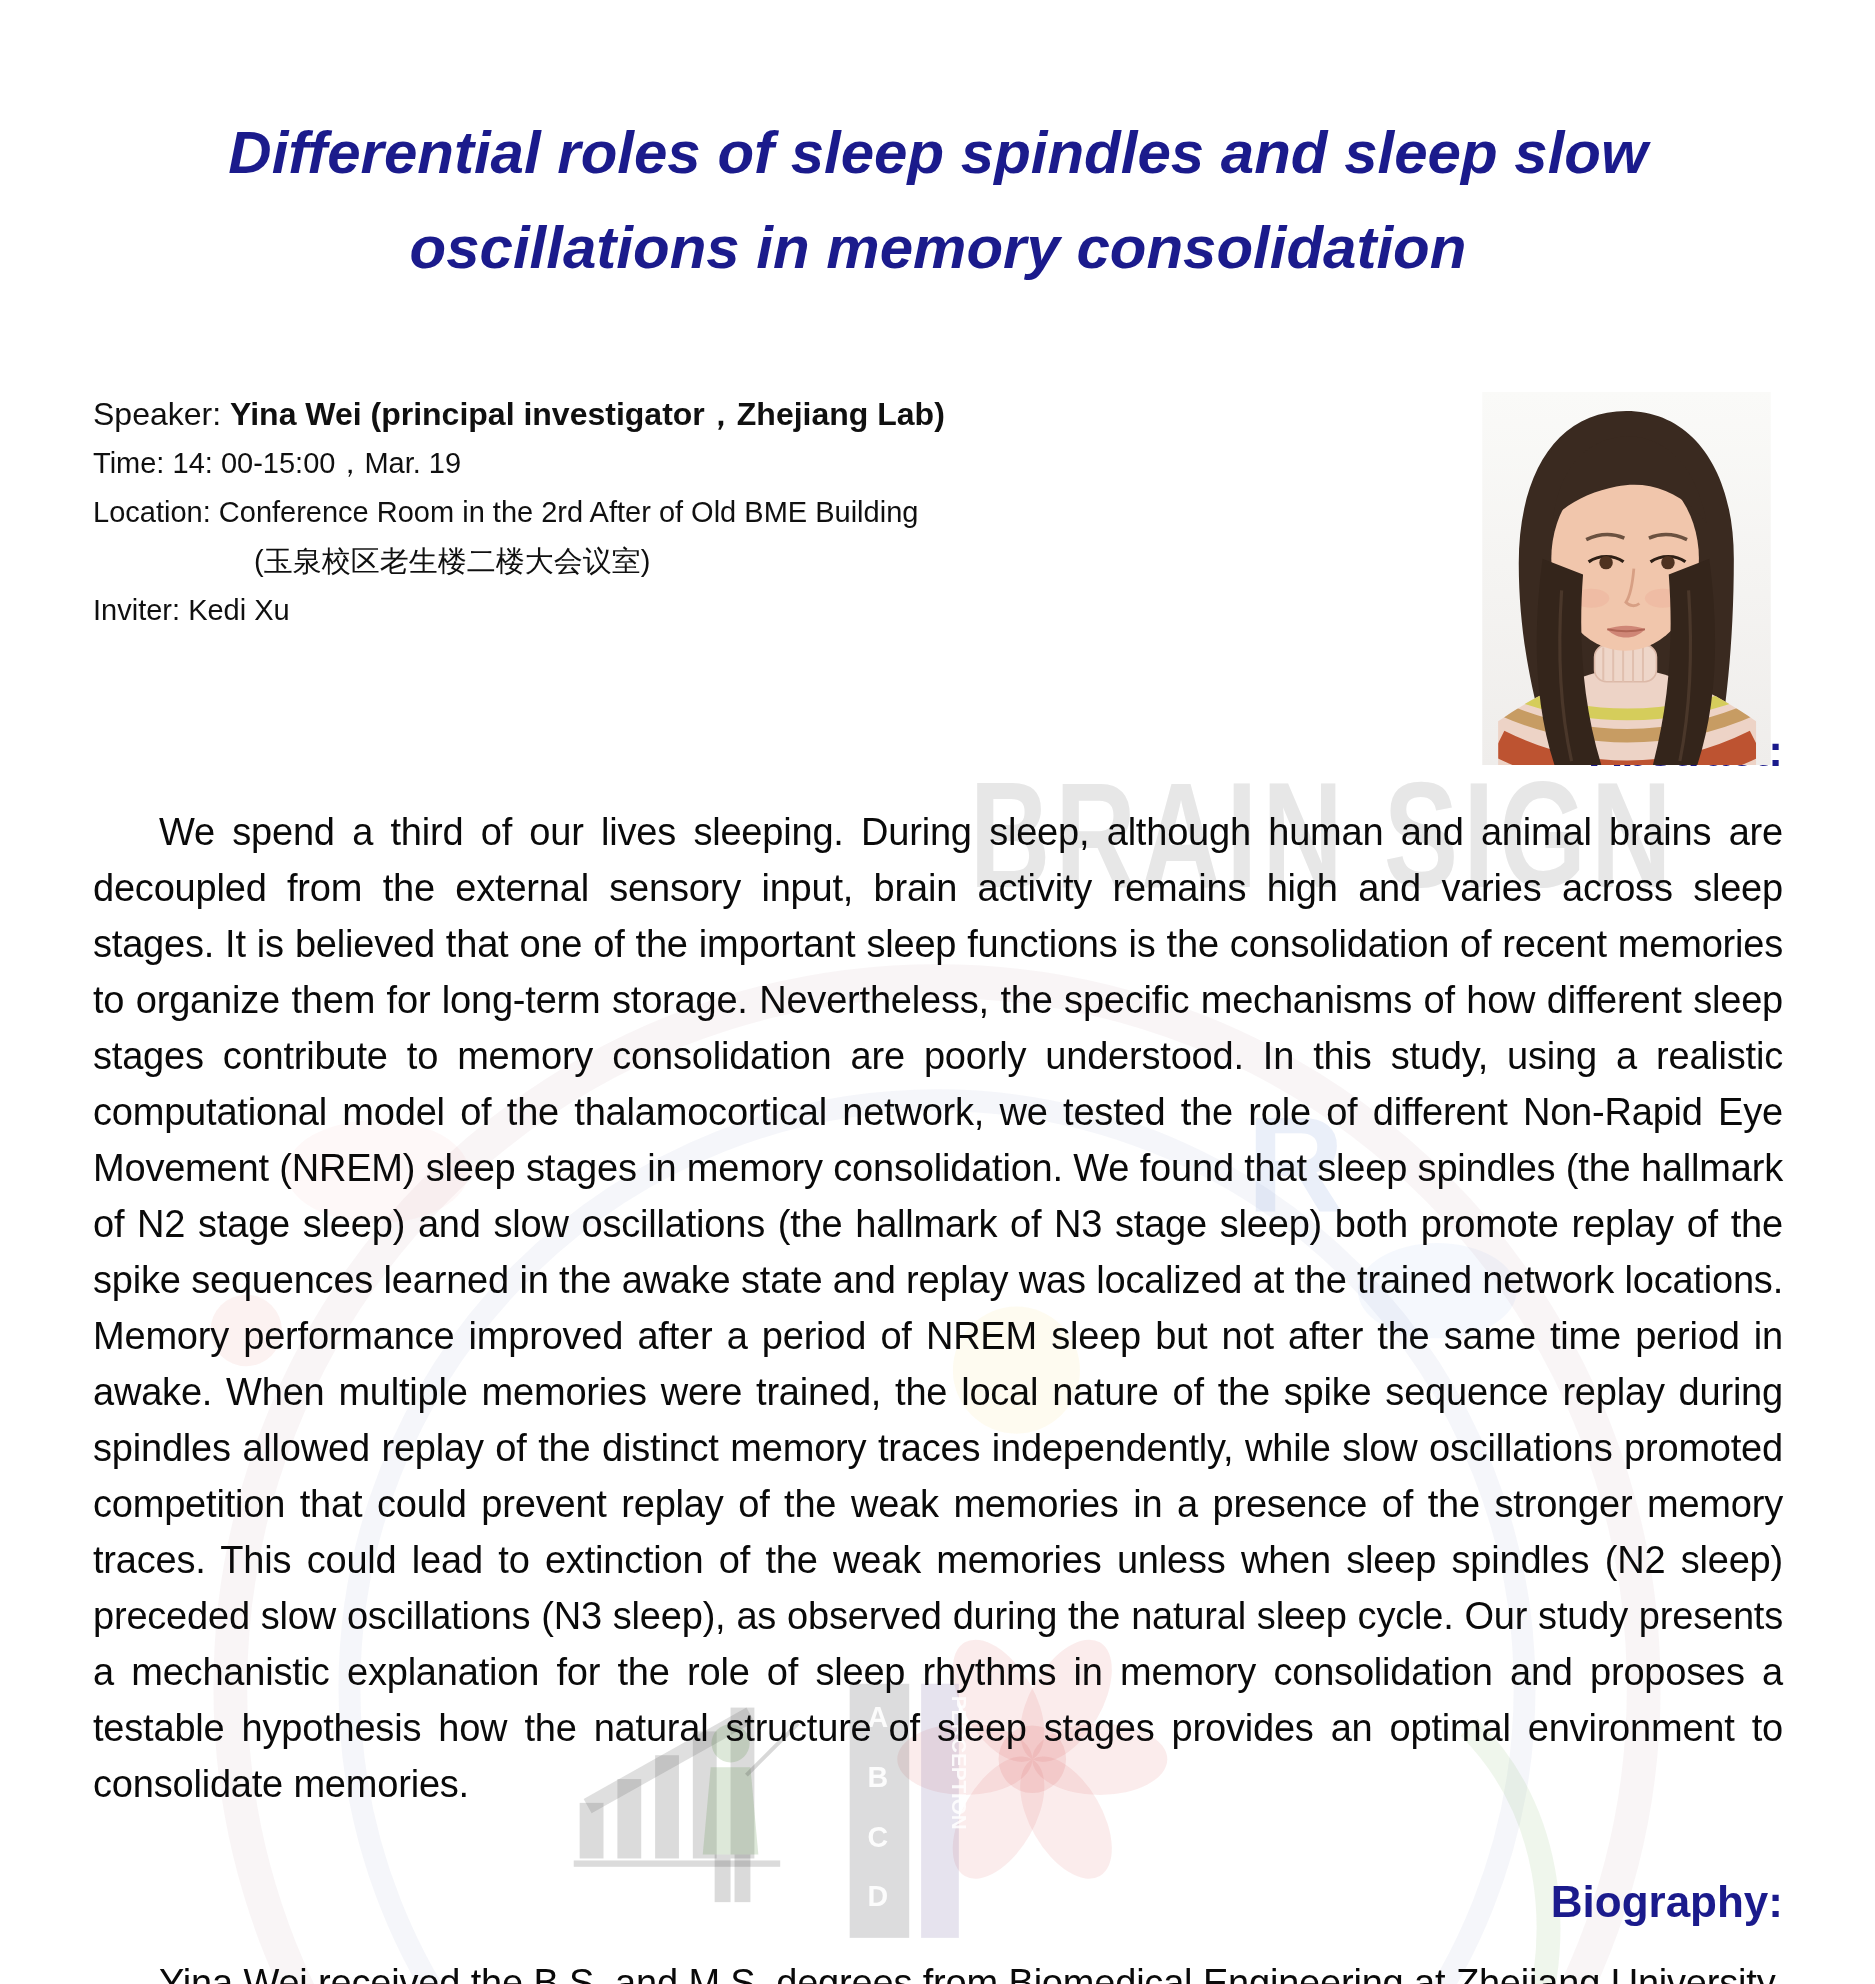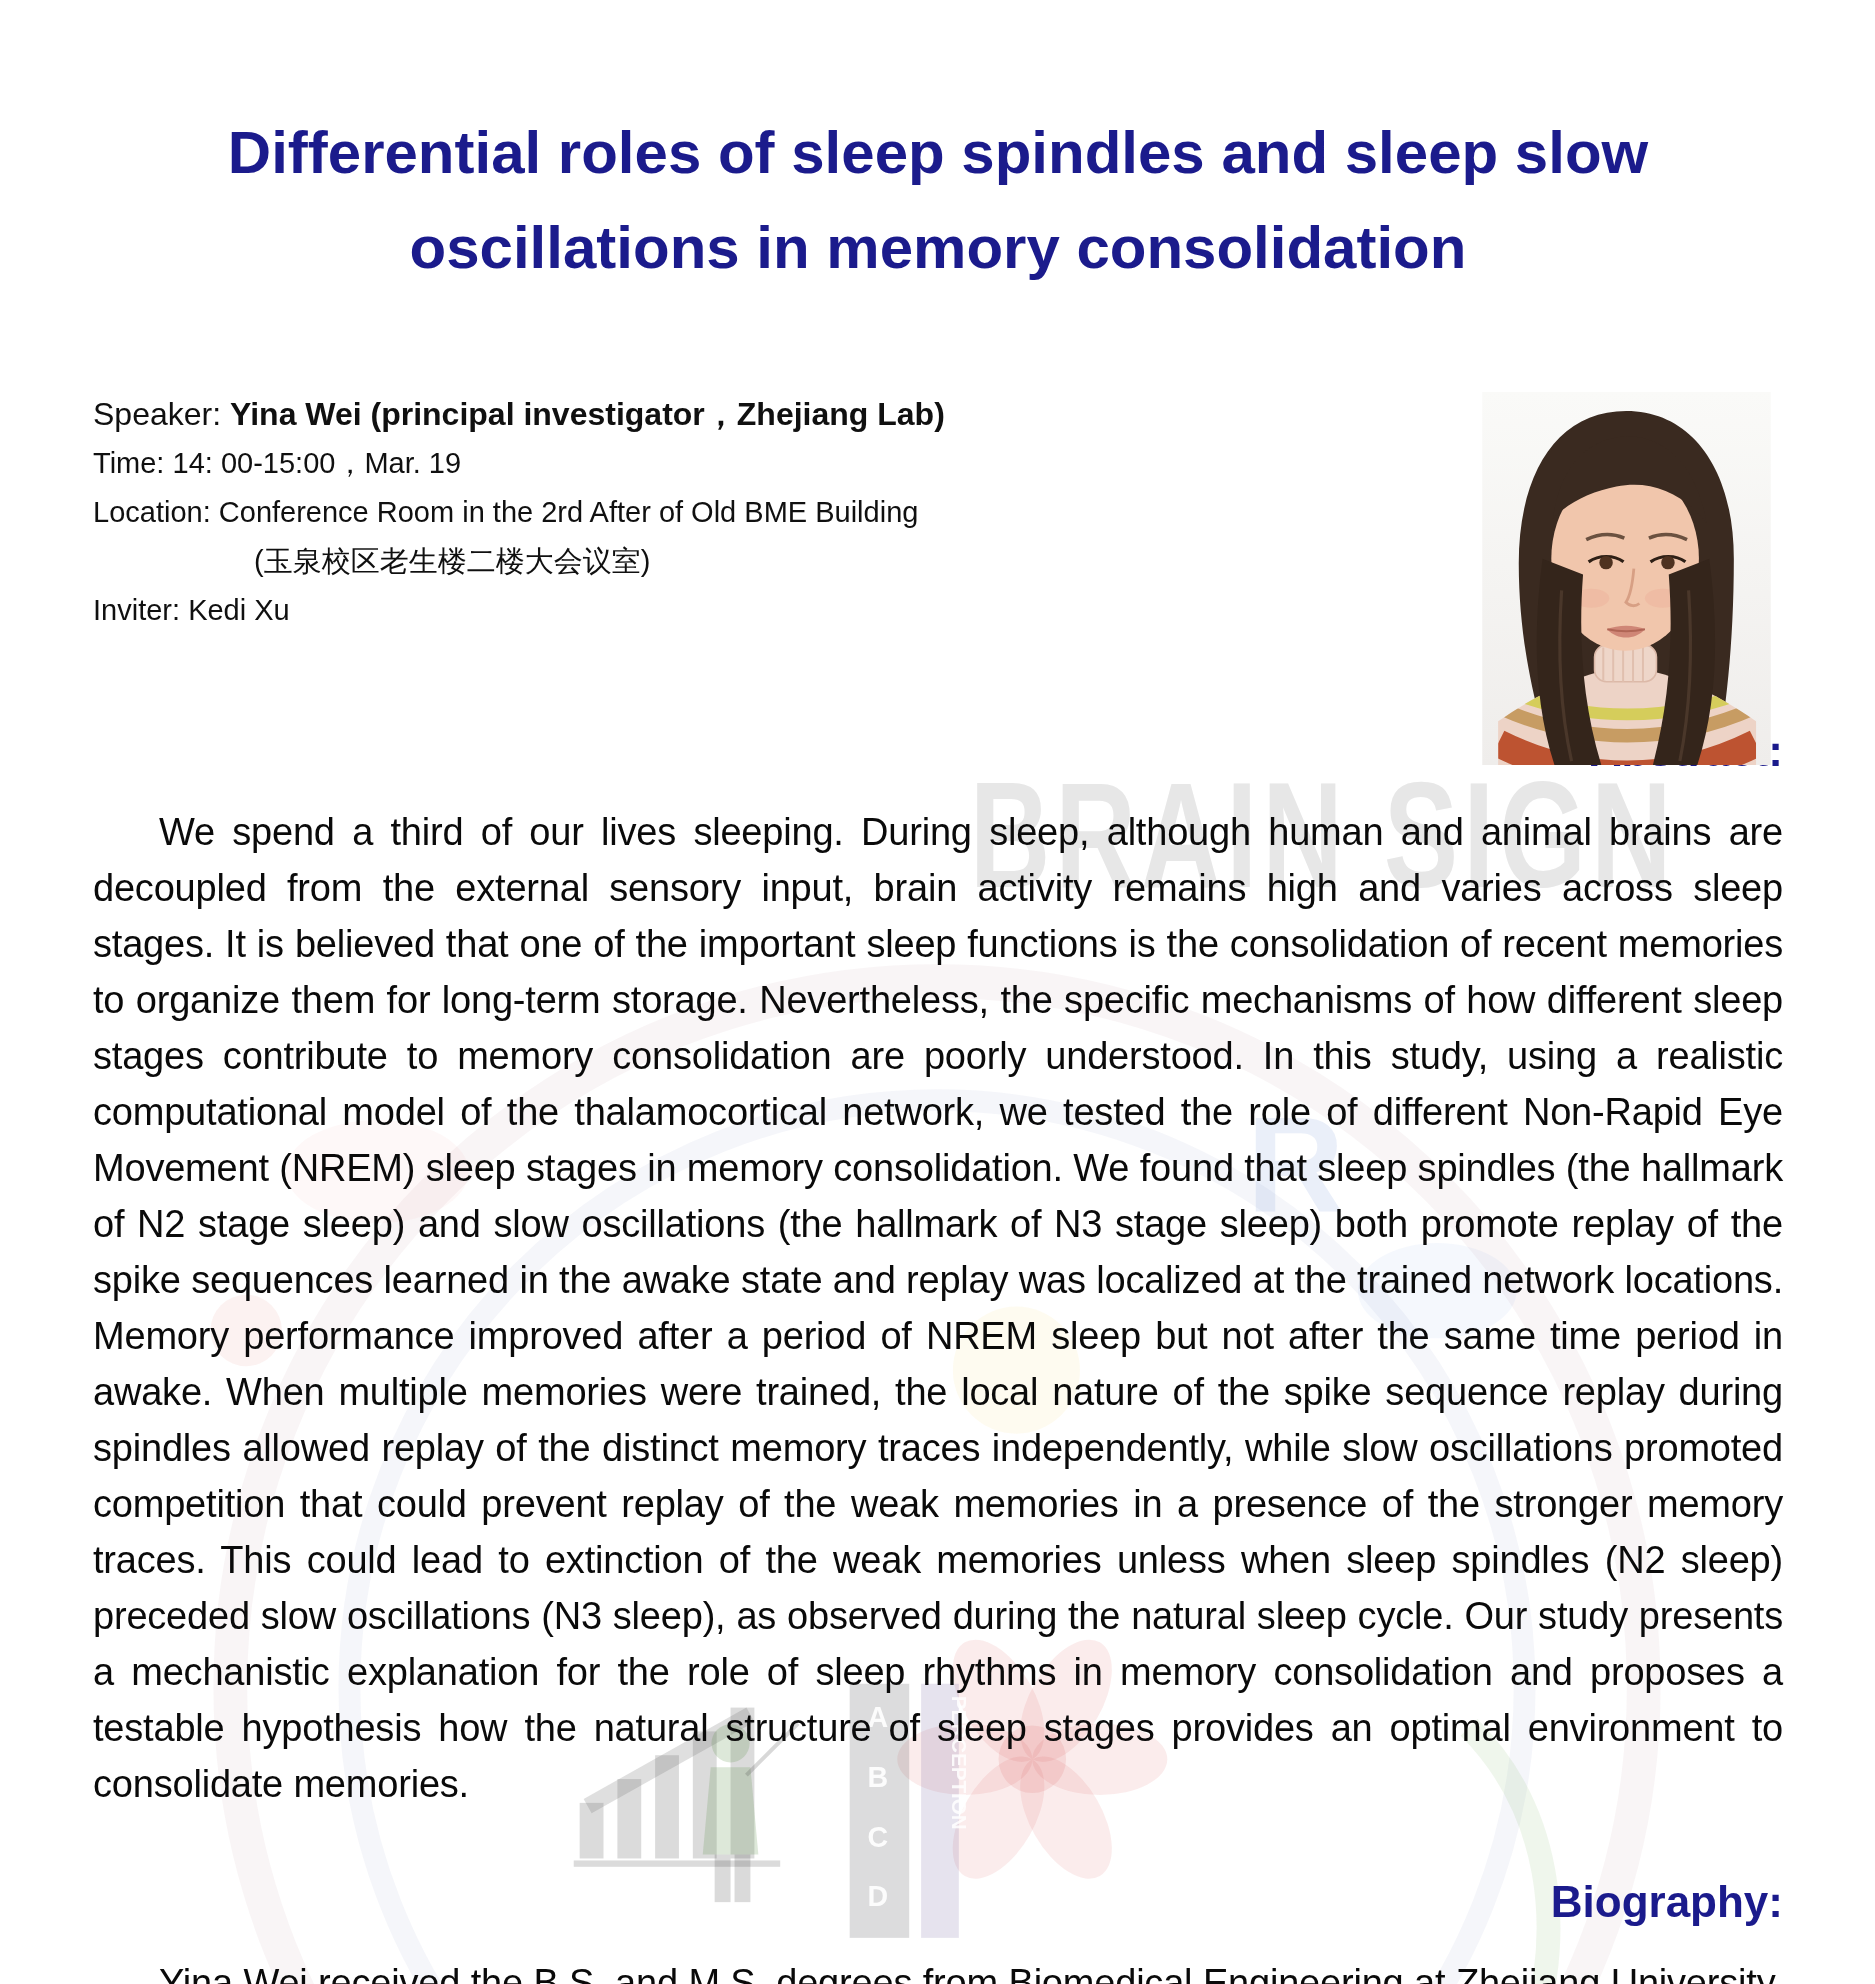--- a/index.html
+++ b/index.html
@@ -40,20 +40,21 @@
   .wm-collage { position: absolute; left: 0; top: 854px; }
   
   .content { position: relative; z-index: 1; display: flex; flex-direction: column; flex: 1; }
   .title {
     margin-top: 105px;
     text-align: center;
     font-size: 60px;
     line-height: 95px;
     font-weight: bold;
     color: #1b1b8c;
+    font-style: italic;
   }
   .info { margin-top: 99px; width: 1350px; color: #101010; }
   .info-line { font-size: 29px; line-height: 40px; margin-top: 9px; }
   .info-line.speaker { font-size: 32px; margin-top: 0; font-weight: bold; }
   .lbl { font-weight: normal; margin-right: 0.28em; }
   .cn-line { margin-left: 161px; }
   .photo {
     position: absolute;
     left: 1389px; top: 392px;   
     width: 289px; height: 373px;

